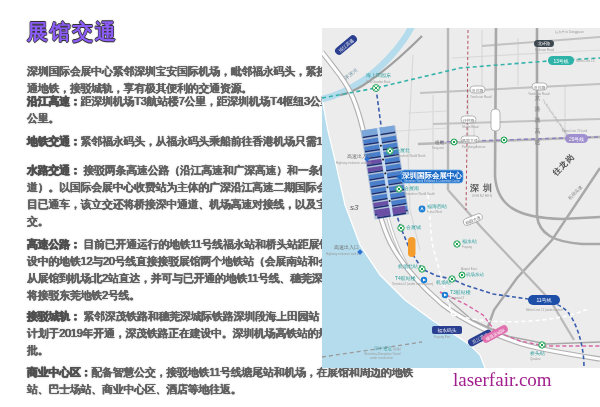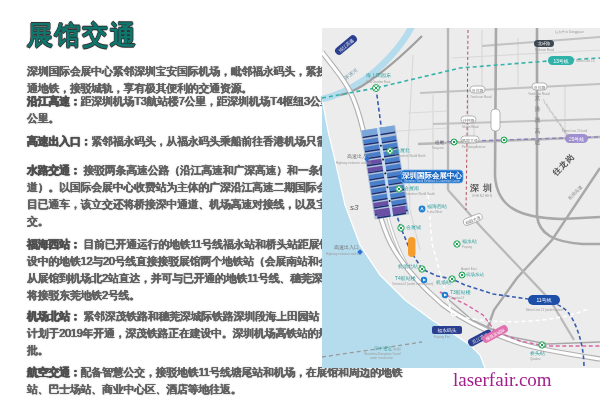--- a/index.html
+++ b/index.html
@@ -1,35 +1,35 @@
 <!DOCTYPE html>
 <html><head><meta charset="utf-8">
 <style>
 html,body{margin:0;padding:0;background:#fff;width:600px;height:407px;overflow:hidden}
 body{font-family:"Liberation Sans",sans-serif;position:relative}
 .p{position:absolute;left:27px;white-space:nowrap;font-size:11px;line-height:17px;color:#616161;letter-spacing:-.28px;text-shadow:.45px 0 0 #616161,-.45px 0 0 #616161,0 .45px 0 #616161,0 -.45px 0 #616161,0 0 2px rgba(97,97,97,.8)}
 .p b{color:#4c4c4c}
 </style></head>
 <body>
 
-<div style="position:absolute;left:27px;top:18px;font-size:26px;font-weight:bold;color:#0f766e;letter-spacing:1.6px;text-shadow:.6px 0 0 #333,-.6px 0 0 #333,0 .6px 0 #333,0 -.6px 0 #333,0 0 2px rgba(51,51,51,.8)">展馆交通</div>
+<div style="position:absolute;left:27px;top:18px;font-size:21px;font-weight:bold;color:#8b5cf6;letter-spacing:1.6px;text-shadow:.6px 0 0 #333,-.6px 0 0 #333,0 .6px 0 #333,0 -.6px 0 #333,0 0 2px rgba(51,51,51,.8)">展馆交通</div>
 
 <div class="p" style="top:63px">深圳国际会展中心紧邻深圳宝安国际机场，毗邻福永码头，紧挨广深沿江高速，直<br>通地铁，接驳城轨，享有极其便利的交通资源。</div>
 
 <div class="p" style="top:93px"><b>沿江高速：</b>距深圳机场T3航站楼7公里，距深圳机场T4枢纽3公里，距香港机场仅75<br>公里。</div>
 
-<div class="p" style="top:133px"><b>高速出入口：</b>紧邻福永码头，从福永码头乘船前往香港机场只需1个小时。</div>
+<div class="p" style="top:133px"><b>地铁交通：</b>紧邻福永码头，从福永码头乘船前往香港机场只需1个小时。</div>
 
 <div class="p" style="top:162px"><b>水路交通：</b> 接驳两条高速公路（沿江高速和广深高速）和一条快速路（滨江大<br>道）。以国际会展中心收费站为主体的广深沿江高速二期国际会展中心互通立交项<br>目已通车，该立交还将桥接深中通道、机场高速对接线，以及宝安国际机场互通立<br>交。</div>
 
-<div class="p" style="top:236px"><b>福海西站：</b> 目前已开通运行的地铁11号线福永站和桥头站距展馆约5公里。仍在建<br>设中的地铁12与20号线直接接驳展馆两个地铁站（会展南站和会展北站）；20号线<br>从展馆到机场北2站直达，并可与已开通的地铁11号线、穗莞深城际线换乘；12号线<br>将接驳东莞地铁2号线。</div>
-
-<div class="p" style="top:308px"><b>机场北站：</b> 紧邻深茂铁路和穗莞深城际铁路深圳段海上田园站，穗莞深城际铁路<br>计划于2019年开通，深茂铁路正在建设中。深圳机场高铁站的规划建设已正式获<br>批。</div>
-
-<div class="p" style="top:364px"><b>航空交通：</b>配备智慧公交，接驳地铁11号线塘尾站和机场，在展馆和周边的地铁<br>站、巴士场站、商业中心区、酒店等地往返。</div>
+<div class="p" style="top:236px"><b>高速公路：</b> 目前已开通运行的地铁11号线福永站和桥头站距展馆约5公里。仍在建<br>设中的地铁12与20号线直接接驳展馆两个地铁站（会展南站和会展北站）；20号线<br>从展馆到机场北2站直达，并可与已开通的地铁11号线、穗莞深城际线换乘；12号线<br>将接驳东莞地铁2号线。</div>
+
+<div class="p" style="top:308px"><b>接驳城轨：</b> 紧邻深茂铁路和穗莞深城际铁路深圳段海上田园站，穗莞深城际铁路<br>计划于2019年开通，深茂铁路正在建设中。深圳机场高铁站的规划建设已正式获<br>批。</div>
+
+<div class="p" style="top:364px"><b>商业中心区：</b>配备智慧公交，接驳地铁11号线塘尾站和机场，在展馆和周边的地铁<br>站、巴士场站、商业中心区、酒店等地往返。</div>
 
 <svg width="278" height="340" viewBox="0 0 278 340" style="position:absolute;left:322px;top:28px">
 
 <rect x="0" y="0" width="278" height="340" fill="#ececec"></rect>
 
 <path d="M0,70 L6,103 13,132 23,177 38,217 58,247 83,272 110,292 133,307 148,317 158,327 163,340 L0,340 Z" fill="#b5dcec"></path>
 <path d="M0,70 L6,103 13,132 23,177 38,217 58,247 83,272 110,292 133,307 148,317 158,327 163,340" stroke="#fff" stroke-width="1.2" fill="none"></path>
 
 <path d="M90,-2 C81,16 62,38 42,52 24,64 10,69 0,71" stroke="#b5dcec" stroke-width="6.5" fill="none"></path>
 

